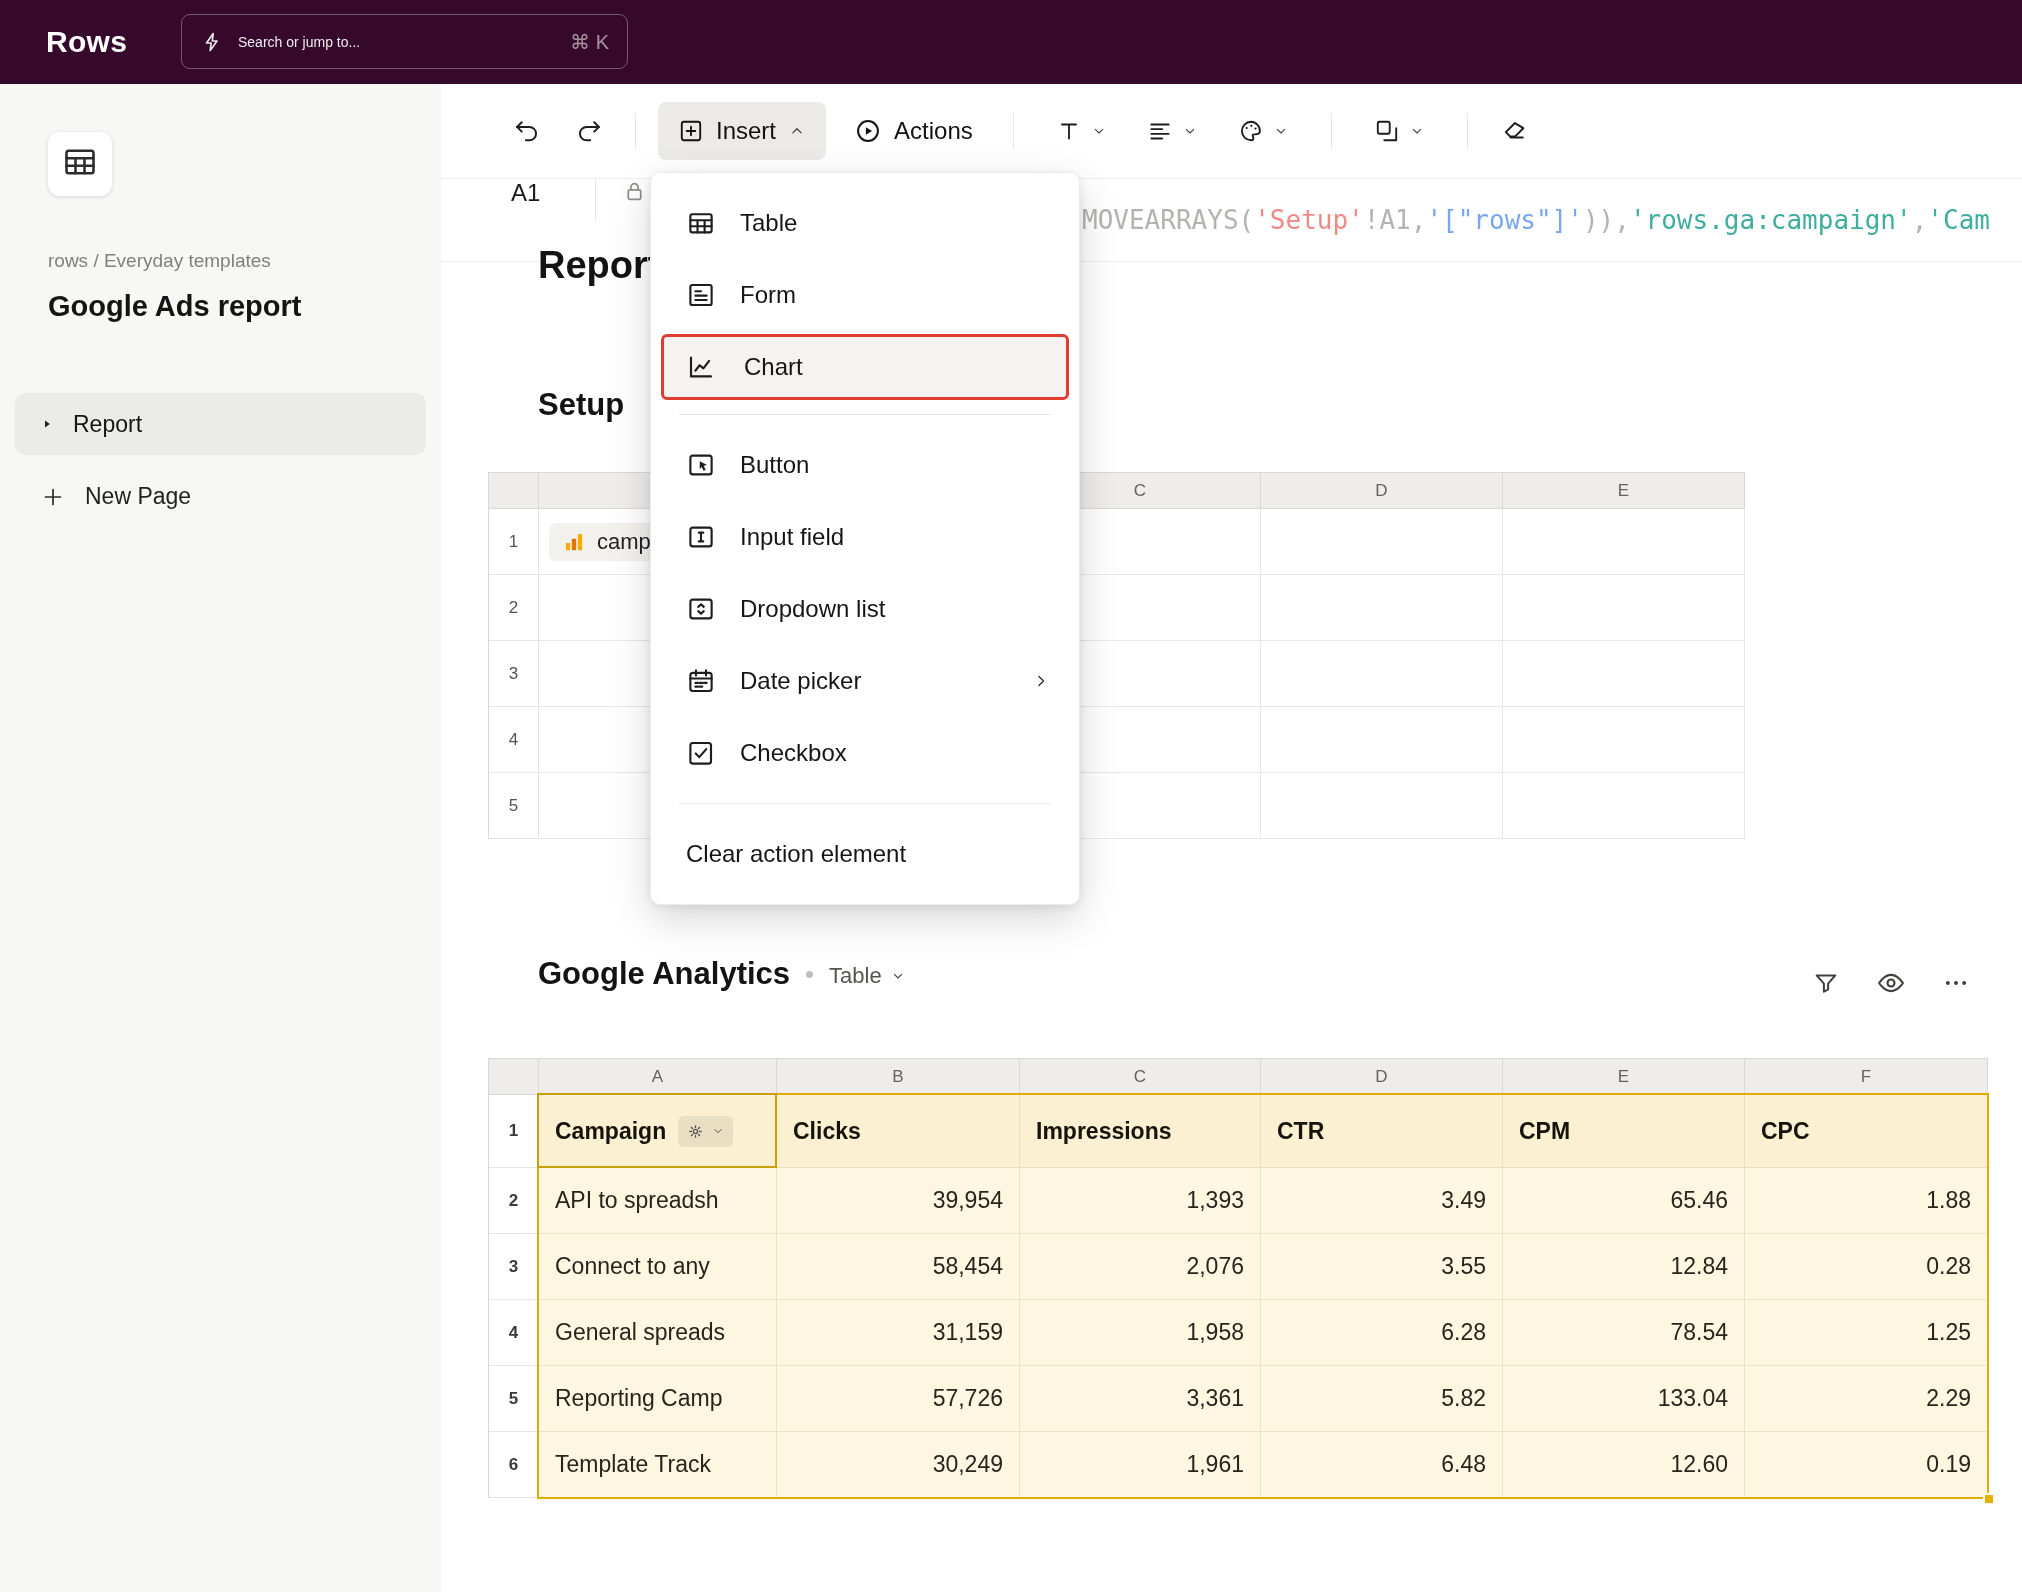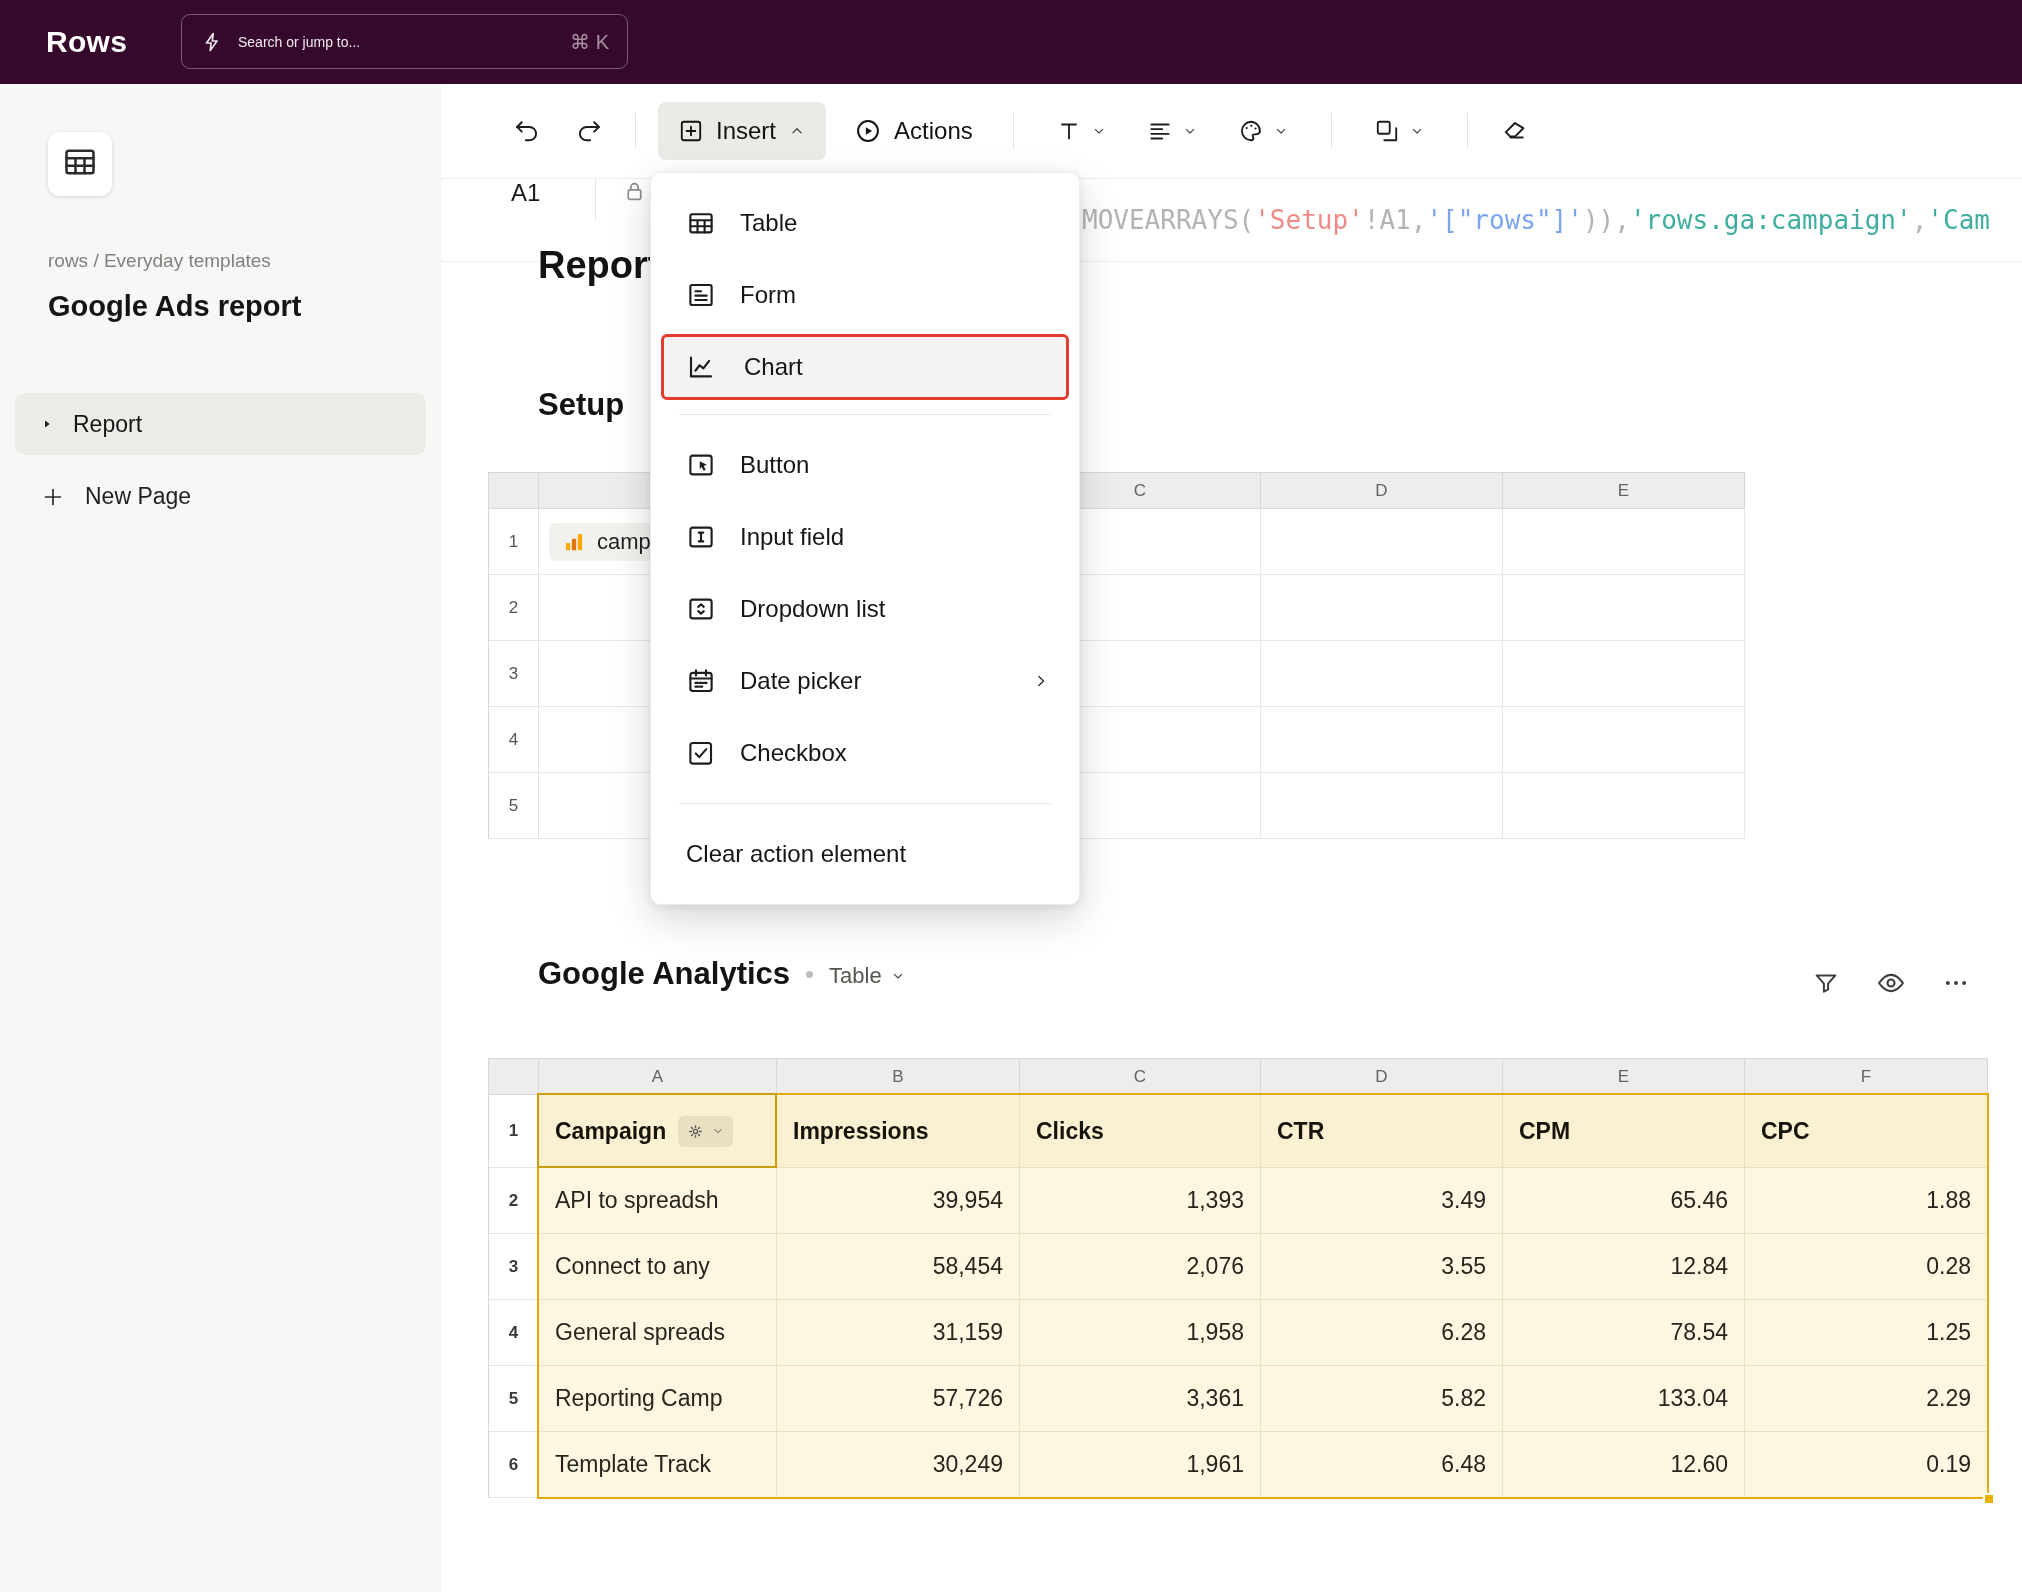--- a/index.html
+++ b/index.html
@@ -377,24 +377,24 @@
               </svg>
             </span>
             <span class="" style="display: flex;">
               <svg width="14" height="14" viewBox="0 0 24 24" fill="none" stroke="currentColor" stroke-width="1.7" stroke-linecap="round" stroke-linejoin="round">
                 <path d="M6.5 9.5 12 15l5.5-5.5"></path>
               </svg>
             </span>
           </span>
         </div>
         <div class="c-head">
+          <span class="">Clicks</span>
+        </div>
+        <div class="c-head">
           <span class="">Impressions</span>
-        </div>
-        <div class="c-head">
-          <span class="">Clicks</span>
         </div>
         <div class="c-head">
           <span class="">CTR</span>
         </div>
         <div class="c-head">
           <span class="">CPM</span>
         </div>
         <div class="c-head">
           <span class="">CPC</span>
         </div>

